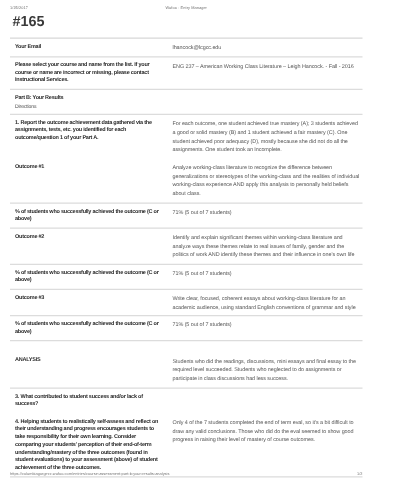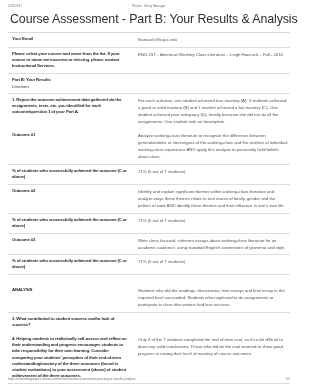--- a/index.html
+++ b/index.html
@@ -134,21 +134,20 @@
 
 <div class="page">
 
   <div class="print-header">
     <span class="ph-date">1/25/2017</span>
     <span class="ph-title">Wufoo · Entry Manager</span>
     <span class="ph-right"></span>
   </div>
 
   <div class="title-row">
-    <span class="doc-title">Course Assessment - Part B: Your Results &amp; Analysis</span>
     <span class="entry-number">#165</span>
   </div>
 
   <div class="entry-table">
 
   <div class="row">
         <div class="label-cell">
           <div class="label-main">Your Email</div>
         </div>
         <div class="value-cell">

